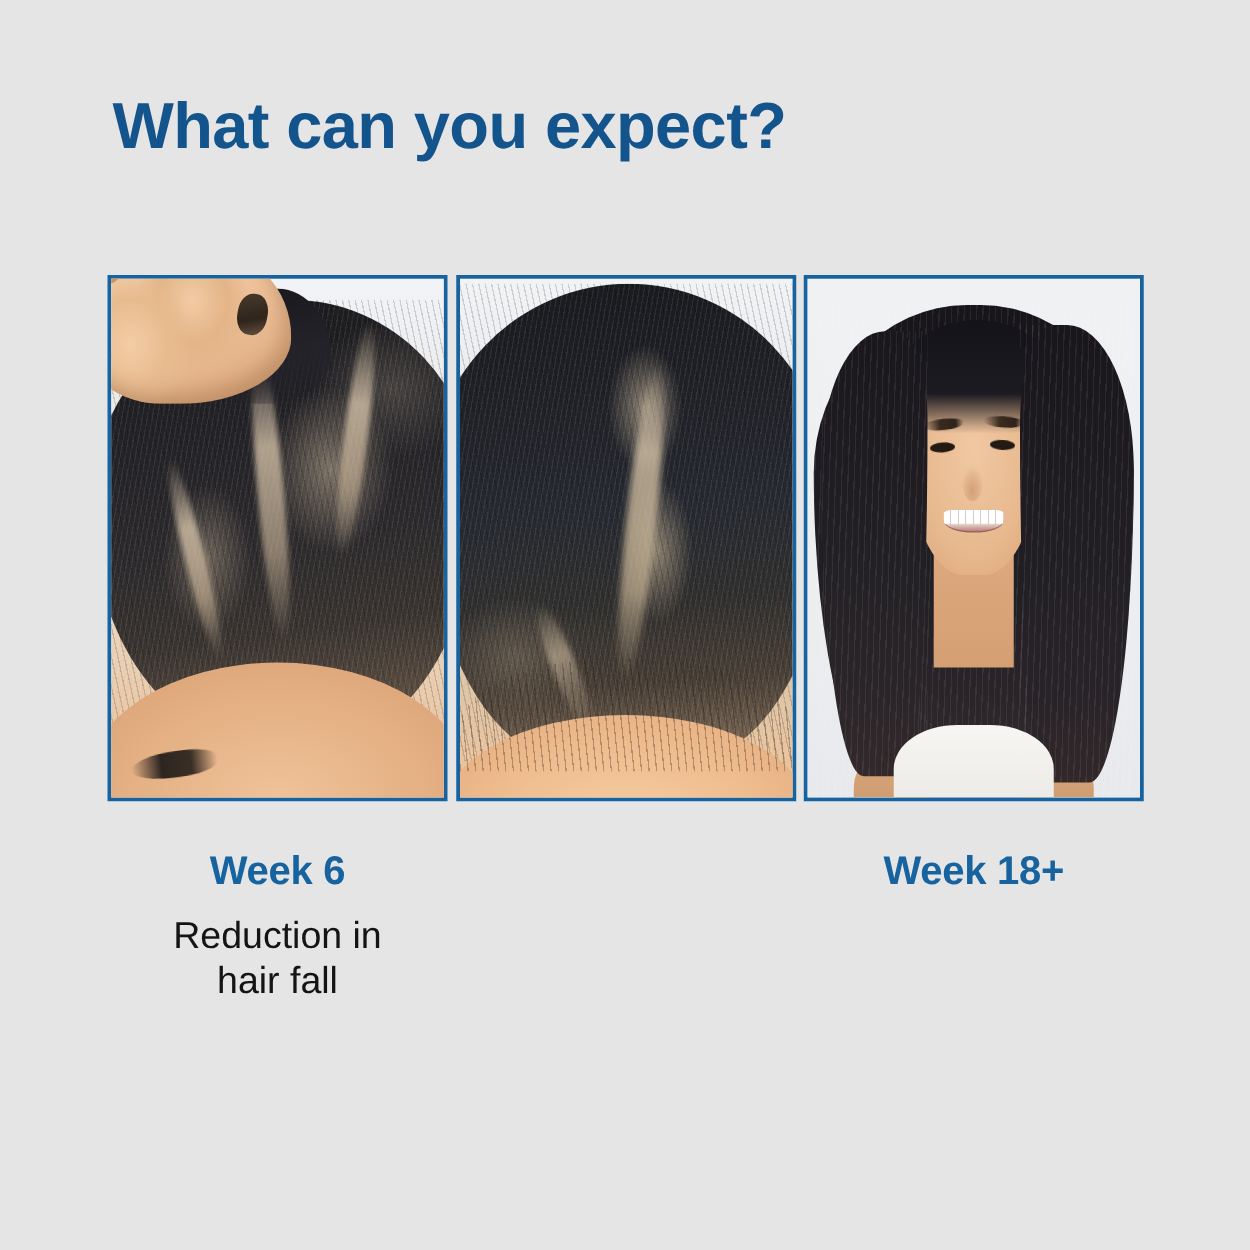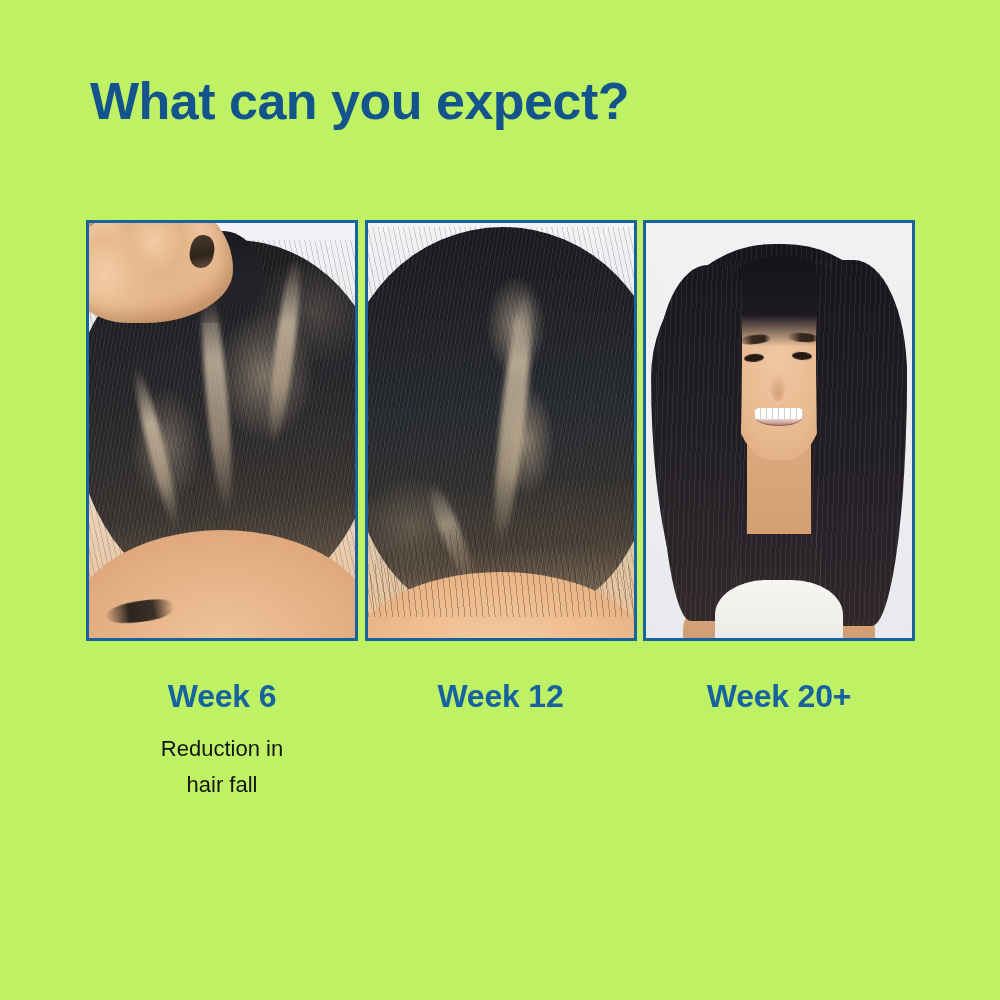--- a/index.html
+++ b/index.html
@@ -11,21 +11,21 @@
     width: 1000px;
     height: 1000px;
     background: #eff4fd;
     font-family: "Liberation Sans", sans-serif;
     overflow: hidden;
   }
   .page {
     position: relative;
     width: 1000px;
     height: 1000px;
-    background: #bef264;
+    background: #e5e5e5;
     box-sizing: border-box;
   }
 
   
   .headline {
     position: absolute;
     left: 90px;
     top: 70px;
     font-size: 52px;
     line-height: 62px;
@@ -382,21 +382,21 @@
   .week {
     margin-top: 36px;
     font-size: 32px;
     line-height: 38px;
     font-weight: bold;
     color: #1663a0;
     letter-spacing: -0.2px;
   }
   .desc {
     margin-top: 16px;
-    font-size: 22px;
+    font-size: 30px;
     line-height: 36px;
     color: #141414;
     white-space: pre-line;
   }
   .col-3 .desc { letter-spacing: -0.4px; }
 </style>
 </head>
 <body>
 
 <div class="page">
@@ -441,21 +441,20 @@
             <div class="strands-a"></div>
             <div class="strands-b"></div>
           </div>
           <div class="p2-part"></div>
           <div class="p2-part2"></div>
           <div class="p2-forehead"></div>
           <div class="p2-wisps"></div>
         </div>
       </div>
       <div class="caption">
-        <div class="week">Week 12</div>
       </div>
     </div>
 
     <div class="column col-3">
       <div class="frame">
         <div class="photo">
           <div class="p3-bg"></div>
           <div class="p3-hair-back">
               <div class="p3-hair-shine"></div>
             </div>
@@ -475,18 +474,18 @@
           <div class="p3-hair-front-l">
               <div class="p3-hair-shine"></div>
             </div>
           <div class="p3-hair-front-r">
               <div class="p3-hair-shine"></div>
             </div>
           <div class="p3-top"></div>
         </div>
       </div>
       <div class="caption">
-        <div class="week">Week 20+</div>
+        <div class="week">Week 18+</div>
       </div>
     </div>
 
   </div>
 </div>
 
 </body></html>

